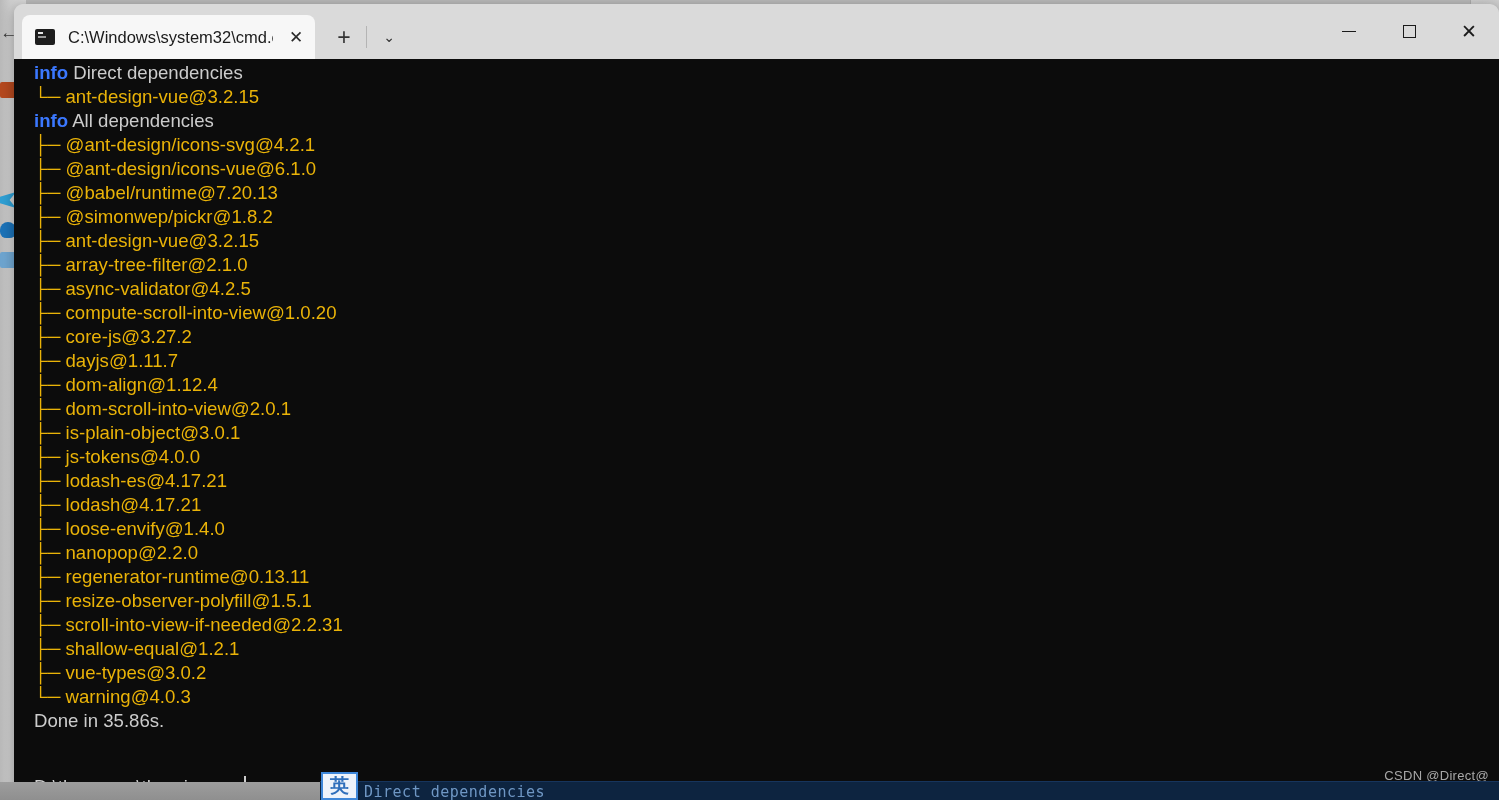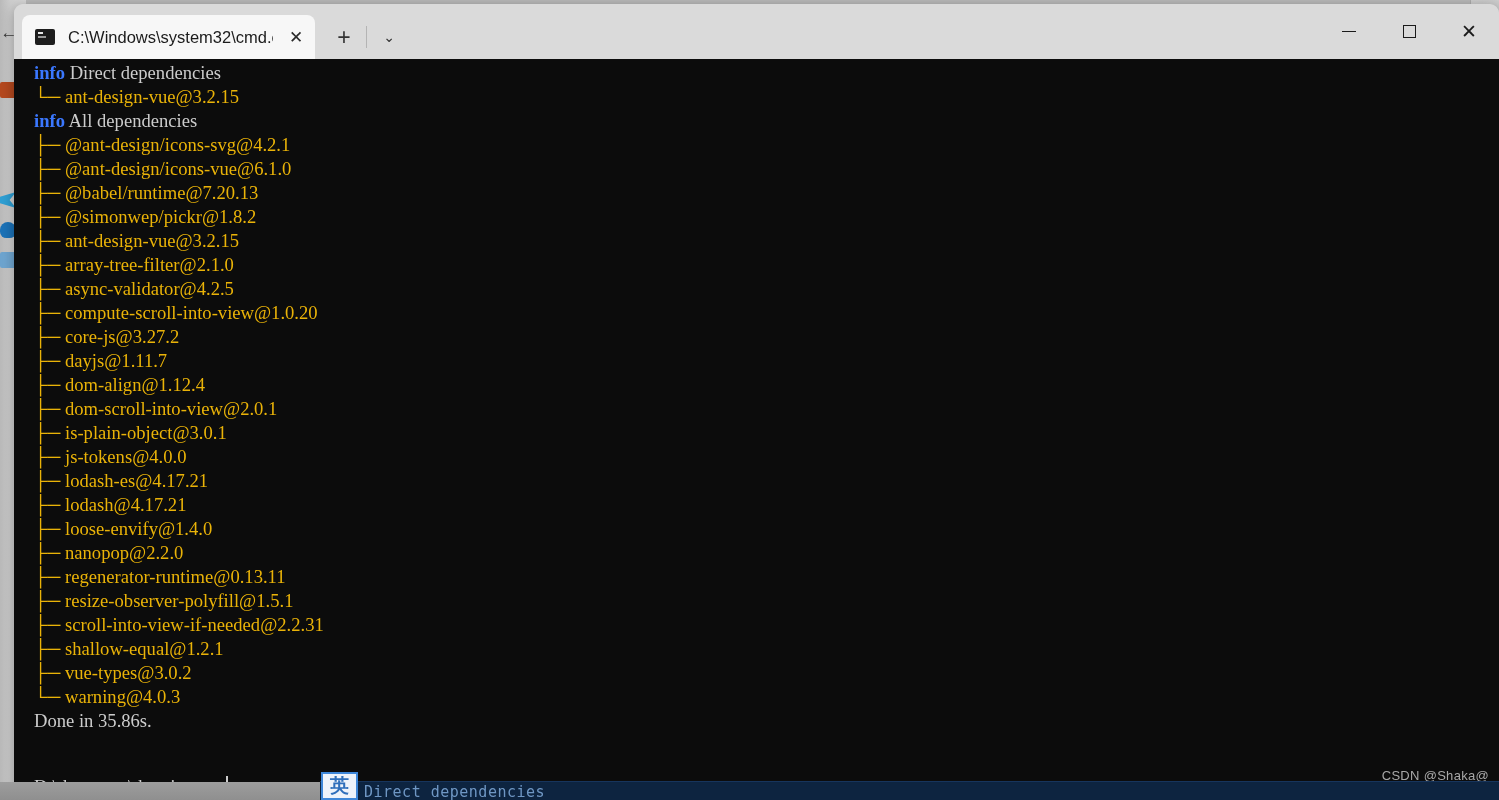--- a/index.html
+++ b/index.html
@@ -251,21 +251,21 @@
     height: 737px;
     background: #0c0c0c;
     overflow: hidden;
     padding: 0;
   }
   .console-inner {
     position: absolute;
     left: 20px;
     top: 2px;
     right: 4px;
-    font-family: Liberation Serif, serif;
+    font-family: Liberation Sans, sans-serif;
     font-size: 18.6px;
     line-height: 24px;
     color: #cccccc;
     white-space: pre;
     letter-spacing: 0px;
   }
   .line { height: 24px; }
   .tok-info {
     color: #3b78ff;
     font-weight: bold;
@@ -346,21 +346,21 @@
         </div>
         <div class="win-btn close">
           <span class="glyph-close">✕</span>
         </div>
       </div>
     </div>
 
     <div class="console">
       <div class="console-inner" id="console-inner"><div class="line"><span class="tok-info">info</span><span class="tok-text"> Direct dependencies</span></div><div class="line"><span class="tok-tree">└─ ant-design-vue@3.2.15</span></div><div class="line"><span class="tok-info">info</span><span class="tok-text"> All dependencies</span></div><div class="line"><span class="tok-tree">├─ @ant-design/icons-svg@4.2.1</span></div><div class="line"><span class="tok-tree">├─ @ant-design/icons-vue@6.1.0</span></div><div class="line"><span class="tok-tree">├─ @babel/runtime@7.20.13</span></div><div class="line"><span class="tok-tree">├─ @simonwep/pickr@1.8.2</span></div><div class="line"><span class="tok-tree">├─ ant-design-vue@3.2.15</span></div><div class="line"><span class="tok-tree">├─ array-tree-filter@2.1.0</span></div><div class="line"><span class="tok-tree">├─ async-validator@4.2.5</span></div><div class="line"><span class="tok-tree">├─ compute-scroll-into-view@1.0.20</span></div><div class="line"><span class="tok-tree">├─ core-js@3.27.2</span></div><div class="line"><span class="tok-tree">├─ dayjs@1.11.7</span></div><div class="line"><span class="tok-tree">├─ dom-align@1.12.4</span></div><div class="line"><span class="tok-tree">├─ dom-scroll-into-view@2.0.1</span></div><div class="line"><span class="tok-tree">├─ is-plain-object@3.0.1</span></div><div class="line"><span class="tok-tree">├─ js-tokens@4.0.0</span></div><div class="line"><span class="tok-tree">├─ lodash-es@4.17.21</span></div><div class="line"><span class="tok-tree">├─ lodash@4.17.21</span></div><div class="line"><span class="tok-tree">├─ loose-envify@1.4.0</span></div><div class="line"><span class="tok-tree">├─ nanopop@2.2.0</span></div><div class="line"><span class="tok-tree">├─ regenerator-runtime@0.13.11</span></div><div class="line"><span class="tok-tree">├─ resize-observer-polyfill@1.5.1</span></div><div class="line"><span class="tok-tree">├─ scroll-into-view-if-needed@2.2.31</span></div><div class="line"><span class="tok-tree">├─ shallow-equal@1.2.1</span></div><div class="line"><span class="tok-tree">├─ vue-types@3.0.2</span></div><div class="line"><span class="tok-tree">└─ warning@4.0.3</span></div><div class="line"><span class="tok-text">Done in 35.86s.</span></div><div class="line"><span class="tok-text"></span></div><div class="line"><span class="tok-text prompt-line">D:\three-vue\threejs-vue&gt;</span><span class="cursor"></span></div></div>
 
-      <div class="watermark">CSDN @Shaka@</div>
+      <div class="watermark">CSDN @Direct@</div>
     </div>
   </div>
 
   <div class="taskbar-strip"></div>
   <div class="ime-bar">
     <div class="ime-bar-text">Direct dependencies</div>
   </div>
   <div class="ime-chip">英</div>
 
 </div>

